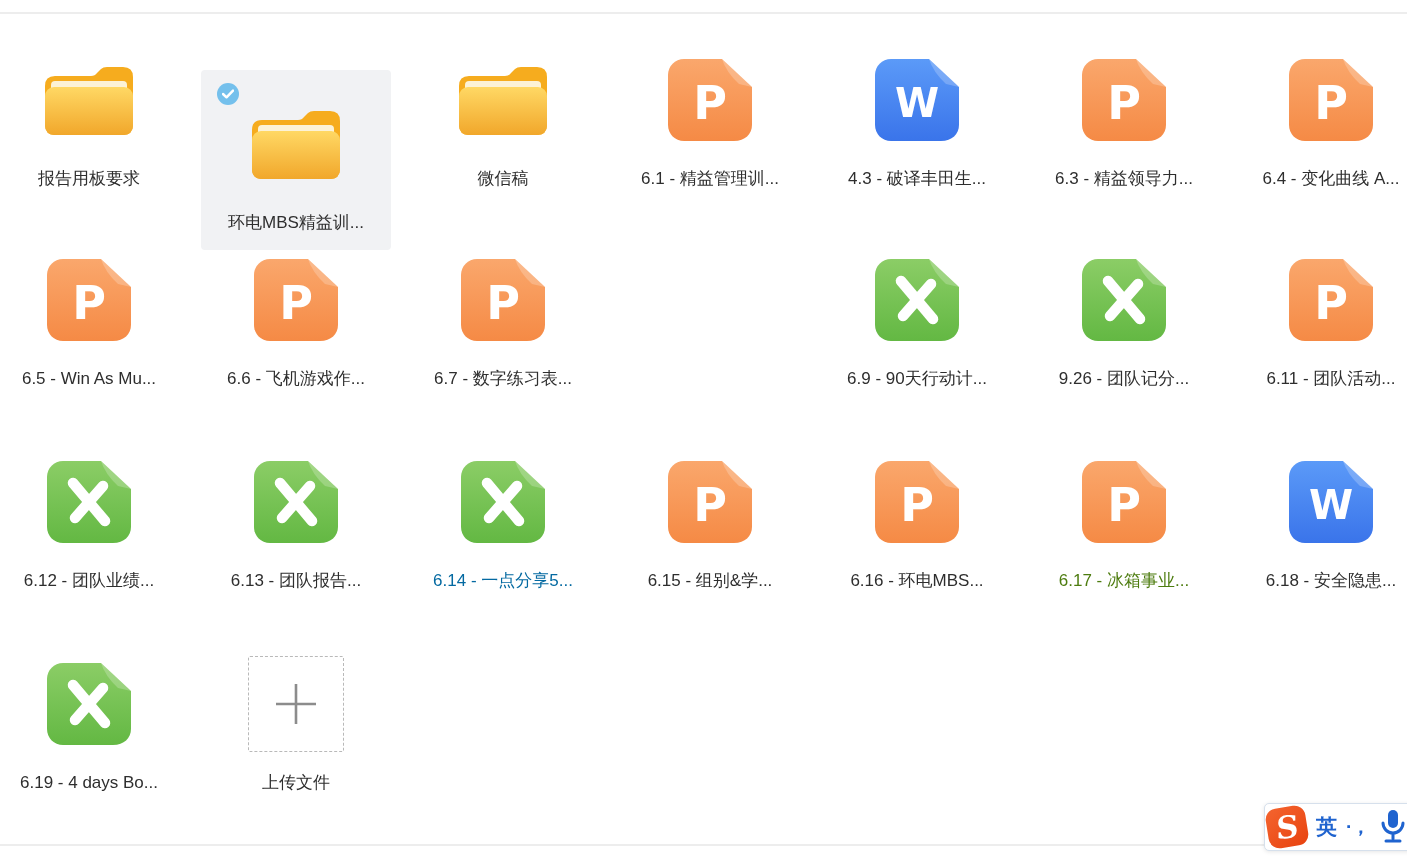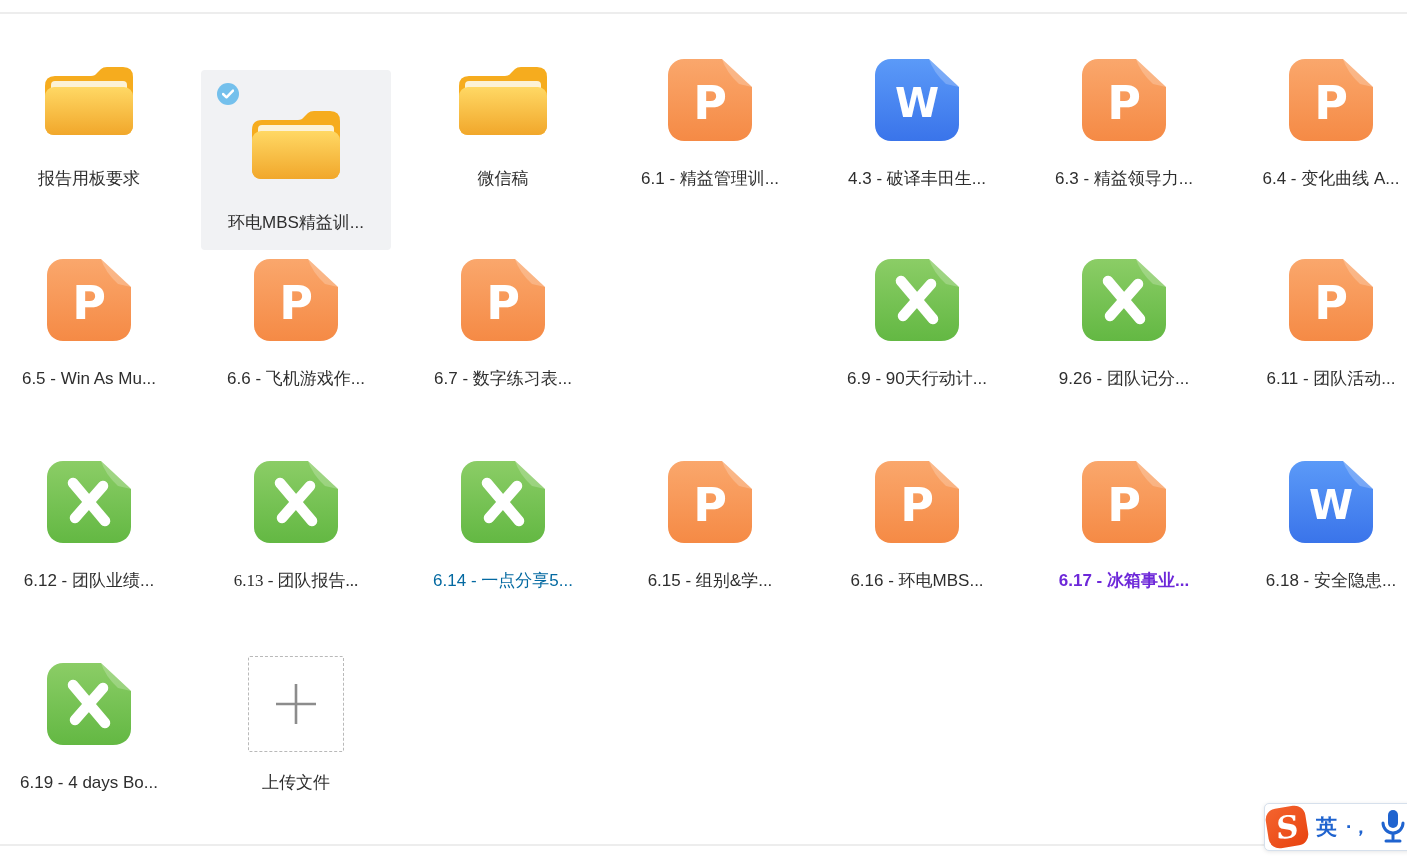--- a/index.html
+++ b/index.html
@@ -284,21 +284,21 @@
         <stop offset="0" stop-color="#8bcd66"></stop>
                 <stop offset="1" stop-color="#63b843"></stop>
       </linearGradient>
             </defs>
       <path d="M17 1 H55 L85 29 V67 C85 76 78 83 67 83 H17 C8 83 1 76 1 67 V17 C1 8 8 1 17 1 Z" fill="url(#g-excel-file-icon)"></path>
       <path d="M55 1 L85 29 L72 26 Q59 14 55 1 Z" fill="rgba(255,255,255,0.22)"></path>
 
   <path d="M27 23 L59 61" stroke="#ffffff" stroke-width="10.5" stroke-linecap="round"></path>
   <path d="M57 26 L29 58" stroke="#ffffff" stroke-width="10.5" stroke-linecap="round"></path>
     </svg></div>
-        <div class="label" style="color: rgb(46, 46, 46); font-family: Liberation Serif, serif;">6.13 - 团队报告...</div>
+        <div class="label" style="color: rgb(46, 46, 46);">6.13 - 团队报告...</div>
       </div>
       <div class="tile" style="left: 408px; top: 428px;">
         <div class="iconwrap" style="top: 32px;">
     <svg width="86" height="84" viewBox="0 0 86 84">
       <defs>
               <linearGradient id="g-excel-file-icon" x1="0" y1="0" x2="0" y2="1">
         <stop offset="0" stop-color="#8bcd66"></stop>
                 <stop offset="1" stop-color="#63b843"></stop>
       </linearGradient>
             </defs>
@@ -346,21 +346,21 @@
       <defs>
               <linearGradient id="g-ppt-file-icon" x1="0" y1="0" x2="0" y2="1">
         <stop offset="0" stop-color="#faa76c"></stop>
                 <stop offset="1" stop-color="#f58a45"></stop>
       </linearGradient>
             </defs>
       <path d="M17 1 H55 L85 29 V67 C85 76 78 83 67 83 H17 C8 83 1 76 1 67 V17 C1 8 8 1 17 1 Z" fill="url(#g-ppt-file-icon)"></path>
       <path d="M55 1 L85 29 L72 26 Q59 14 55 1 Z" fill="rgba(255,255,255,0.22)"></path>
       <text x="43" y="61" text-anchor="middle" font-size="46" font-weight="bold" fill="#ffffff" font-family="DejaVu Sans, sans-serif">P</text>
     </svg></div>
-        <div class="label" style="color: #6d28d9; font-weight: bold;">6.17 - 冰箱事业...</div>
+        <div class="label" style="color: #4d7c0f;">6.17 - 冰箱事业...</div>
       </div>
       <div class="tile" style="left: 1236px; top: 428px;">
         <div class="iconwrap" style="top: 32px;">
     <svg width="86" height="84" viewBox="0 0 86 84">
       <defs>
               <linearGradient id="g-word-file-icon" x1="0" y1="0" x2="0" y2="1">
         <stop offset="0" stop-color="#5b9af8"></stop>
                 <stop offset="1" stop-color="#3a74ea"></stop>
       </linearGradient>
             </defs>

